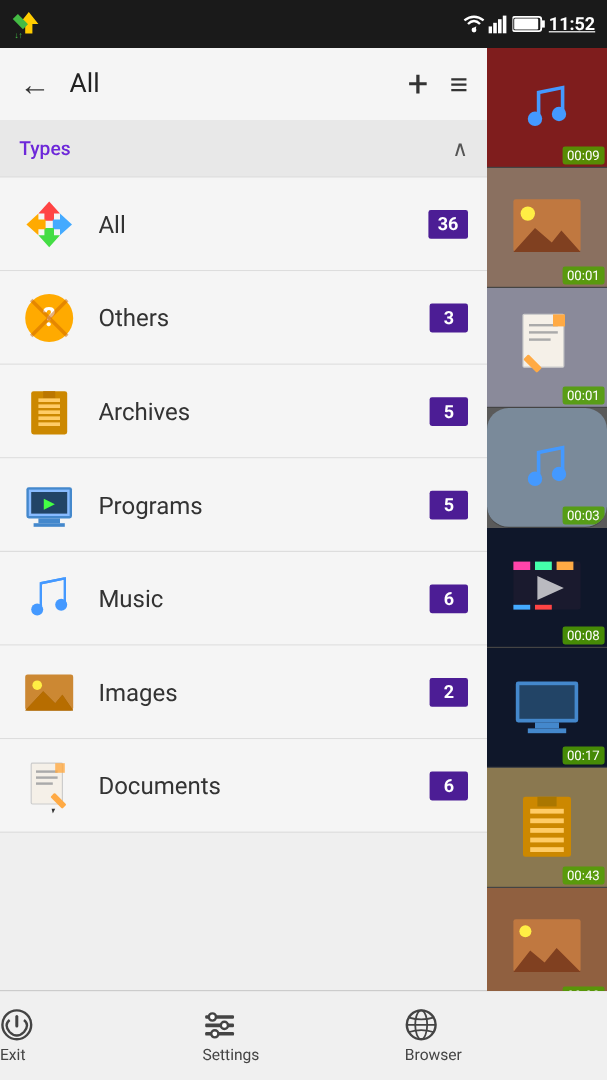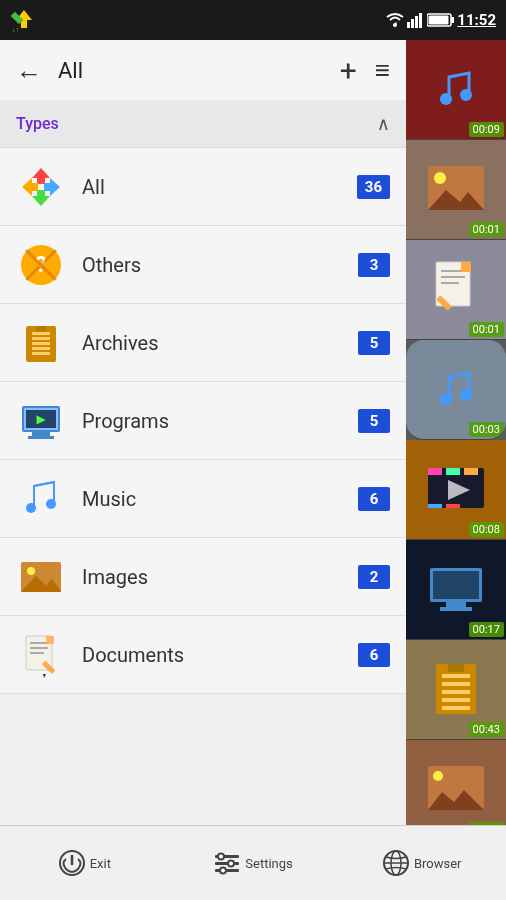--- a/index.html
+++ b/index.html
@@ -116,21 +116,21 @@
       justify-content: center;
       flex-shrink: 0;
     }
     .type-label {
       flex: 1;
       font-size: 20px;
       color: #333;
       margin-left: 16px;
     }
     .type-count {
-      background: #1d4ed8;
+      background: #4c1d95;
       color: white;
       font-size: 15px;
       font-weight: bold;
       padding: 3px 8px;
       min-width: 32px;
       text-align: center;
       border-radius: 2px;
     }
 
     
@@ -172,22 +172,22 @@
       left: 0;
       width: 506px;
       height: 75px;
       background: #f0f0f0;
       display: flex;
       border-top: 1px solid #ccc;
     }
     .nav-item {
       flex: 1;
       display: flex;
-      flex-direction: row;
-      align-items: center;
+      flex-direction: column;
+      align-items: flex-start;
       justify-content: center;
       gap: 4px;
       cursor: pointer;
     }
     .nav-label {
       font-size: 13px;
       color: #444;
     }
 
     
@@ -386,21 +386,21 @@
 
   <div class="thumb-item" style="background:#7a8a9a;border-radius:18px;">
     <svg width="50" height="50" viewBox="0 0 50 50">
       <path d="M18,32 L18,12 L38,8 L38,28" stroke="#4499ff" stroke-width="3" fill="none"></path>
       <circle cx="15" cy="34" r="6" fill="#4499ff"></circle>
       <circle cx="35" cy="30" r="6" fill="#4499ff"></circle>
     </svg>
     <span class="thumb-time">00:03</span>
   </div>
 
-  <div class="thumb-item" style="background:#a16207;text-align:center;">
+  <div class="thumb-item" style="background:#0f172a;text-align:center;">
     <svg width="60" height="55" viewBox="0 0 60 55">
       <rect x="2" y="6" width="56" height="40" rx="2" fill="#1a1a2e"></rect>
       <rect x="2" y="6" width="14" height="7" fill="#ff44aa"></rect>
       <rect x="20" y="6" width="14" height="7" fill="#44ffaa"></rect>
       <rect x="38" y="6" width="14" height="7" fill="#ffaa44"></rect>
       <rect x="2" y="42" width="14" height="4" fill="#44aaff"></rect>
       <rect x="20" y="42" width="14" height="4" fill="#ff4444"></rect>
       <polygon points="22,18 22,38 44,28" fill="white" opacity="0.7"></polygon>
     </svg>
     <span class="thumb-time">00:08</span>

